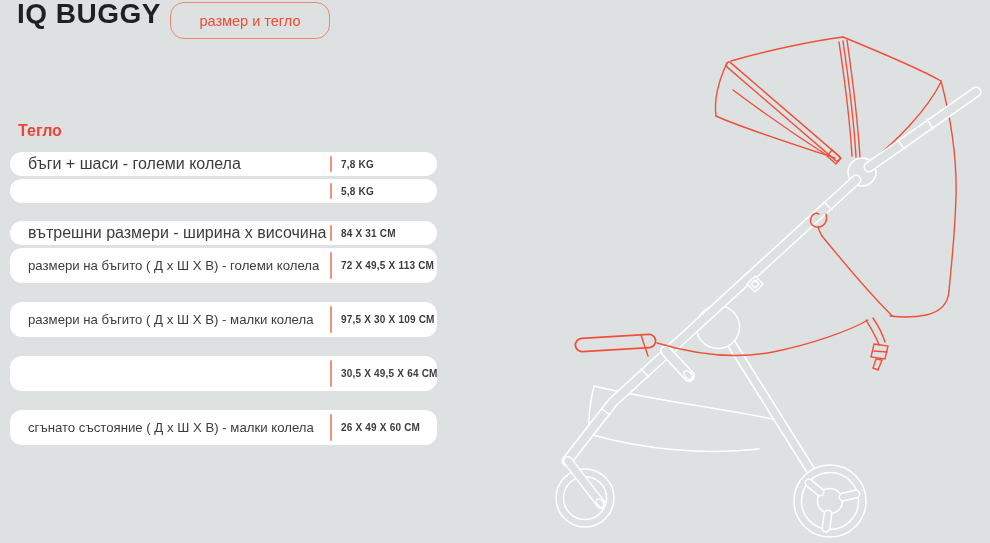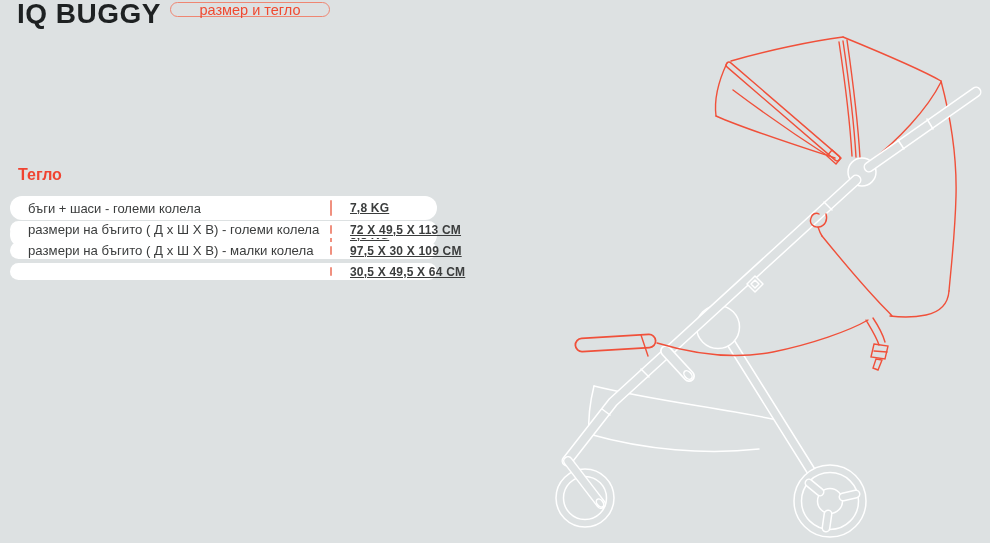--- a/index.html
+++ b/index.html
@@ -7,47 +7,47 @@
     width:990px;height:543px;position:relative;overflow:hidden;
     background:#dde1e2;
     font-family:"Liberation Sans",sans-serif;
     -webkit-font-smoothing:antialiased;
   }
   .page-title{
     position:absolute;left:17px;top:-2px;
     font-size:28px;font-weight:bold;letter-spacing:.5px;color:#1e2122;
   }
   .badge{
-    position:absolute;left:170px;top:2px;width:160px;height:15px;
+    position:absolute;left:170px;top:2px;width:160px;height:37px;
     border:1.5px solid #ef8672;border-radius:14px;
     display:flex;align-items:center;justify-content:center;
     color:#f04a31;font-size:14.5px;cursor:pointer;background:transparent;
   }
   .section{position:absolute;left:10px;width:427px;}
-  .section-weight{top:122px;margin-top:44px;}
+  .section-weight{top:122px;}
   .section-size{top:221px;}
   .section h2{
     margin:0 0 12px 8px;font-size:16px;font-weight:bold;color:#f04331;
   }
   .spec-row{
     position:relative;background:#ffffff;border-radius:12px;
-    height:17px;margin-bottom:4px;display:flex;align-items:center;
+    height:35px;margin-bottom:19px;display:flex;align-items:center;
   }
   .spec-row.big{height:24px;margin-bottom:3px;}
   .spec-row .lbl{
     padding-left:18px;font-size:13.2px;color:#3b3d3d;white-space:nowrap;
   }
-  .spec-row.big .lbl{font-size:13px;text-align:center;}
+  .spec-row.big .lbl{font-size:16px;text-align:center;}
   .spec-row .divline{
     position:absolute;left:320px;top:4px;bottom:4px;width:2px;
     background:#f0907f;border-radius:1px;
   }
   .spec-row .val{
-    position:absolute;left:340px;font-size:12px;font-weight:bold;
-    color:#3b3d3d;letter-spacing:.2px;white-space:nowrap;text-decoration:underline;
+    position:absolute;left:331px;font-size:10px;font-weight:bold;
+    color:#3b3d3d;letter-spacing:.2px;white-space:nowrap;
   }
   .illustration{position:absolute;left:530px;top:20px;}
 </style>
 </head>
 <body>
 
 <div class="page-title">IQ BUGGY</div>
 <button class="badge">размер и тегло</button>
 
 <div class="section section-weight">
@@ -57,33 +57,43 @@
     <span class="divline"></span>
     <span class="val">7,8 KG</span>
   </div>
   <div class="spec-row big">
     <span class="divline"></span>
     <span class="val">5,8 KG</span>
   </div>
 </div>
 
 <div class="section section-size">
+  <div class="spec-row big">
+    <span class="lbl">вътрешни размери - ширина х височина</span>
+    <span class="divline"></span>
+    <span class="val">84 X 31 CM</span>
+  </div>
   <div class="spec-row">
     <span class="lbl">размери на бъгито ( Д х Ш Х В) - големи колела</span>
     <span class="divline"></span>
     <span class="val">72 X 49,5 X 113 CM</span>
   </div>
   <div class="spec-row">
     <span class="lbl">размери на бъгито ( Д х Ш Х В) - малки колела</span>
     <span class="divline"></span>
     <span class="val">97,5 X 30 X 109 CM</span>
   </div>
   <div class="spec-row">
     <span class="divline"></span>
     <span class="val">30,5 X 49,5 X 64 CM</span>
+  </div>
+  <div class="spec-row">
+    <span class="lbl">сгънато състояние ( Д х Ш Х В) - малки колела</span>
+    <span class="divline"></span>
+    <span class="val">26 X 49 X 60 CM</span>
   </div>
 </div>
 
 <svg class="illustration" width="460" height="523" viewBox="530 20 460 523" xmlns="http://www.w3.org/2000/svg">
 
   <g stroke="#f0503a" stroke-width="1.4" fill="none" stroke-linecap="round">
 
     <path d="M 729,65 L 837,158" stroke-width="7"></path>
     <path d="M 729,65 L 837,158" stroke="#dde1e2" stroke-width="4.2"></path>
 

